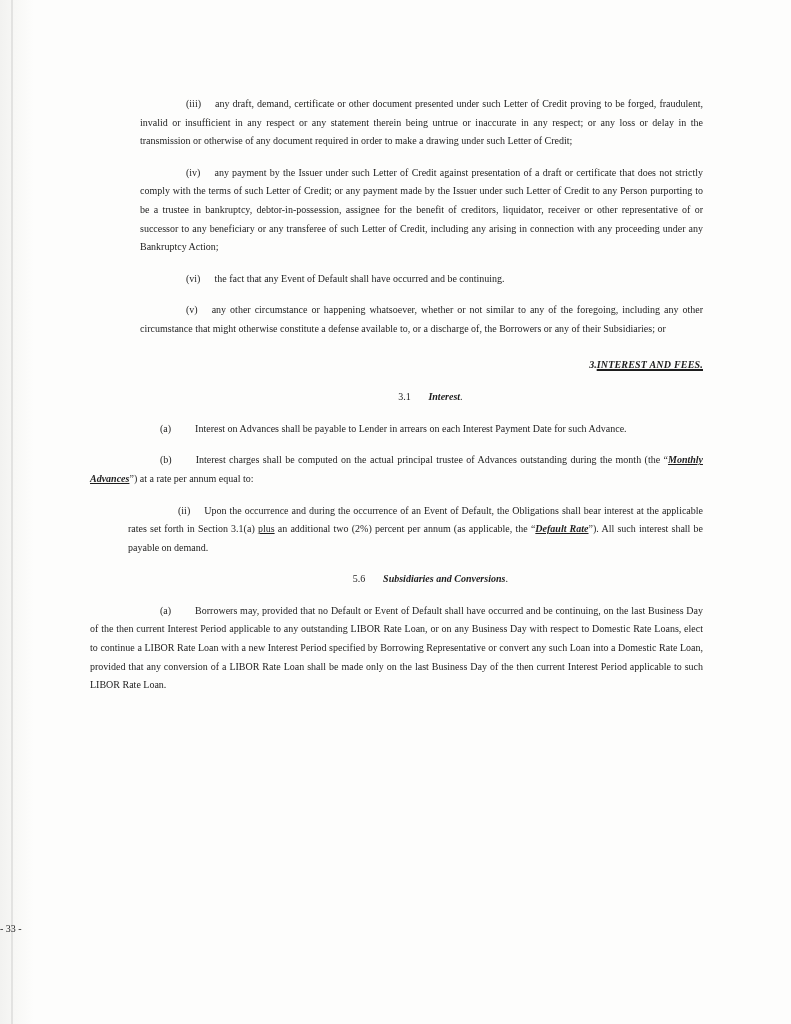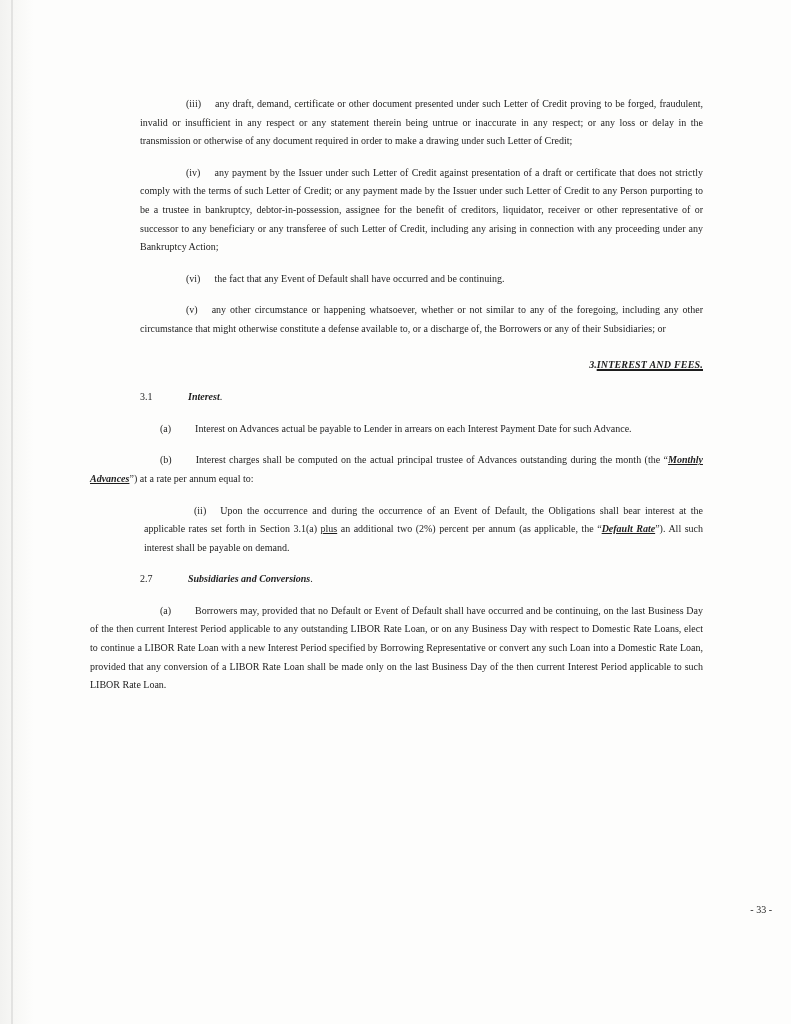--- a/index.html
+++ b/index.html
@@ -36,46 +36,46 @@
   }
   .content {
     position: absolute;
     left: 90px;
     top: 95px;
     width: 613px;
   }
   p { margin: 0 0 13px 0; text-align: justify; }
   .clause   { margin-left: 50px; text-indent: 46px; }
   .item-i   { margin-left: 50px; text-indent: 62px; text-align: left; }
-  .item-ii  { margin-left: 54px; text-indent: 50px; }
+  .item-ii  { margin-left: 38px; text-indent: 50px; }
   .para     { text-indent: 70px; }
   .tab      { display: inline-block; width: 14px; }
   .tab-wide { display: inline-block; width: 24px; }
   .h-main {
     margin: 17px 0 14px 0;
     text-align: right;
     font-weight: bold;
     font-style: italic;
   }
   .h-main .hnum { display: inline-block; width: 48px; }
   .h-main .htitle {
     text-decoration: underline;
     text-decoration-thickness: 1.6px;
     letter-spacing: 0.2px;
   }
-  .h-sub { margin: 0 0 13px 50px; text-align: left; }
+  .h-sub { margin: 0 0 13px 50px; text-align: center; }
   .h-sub .hnum { display: inline-block; width: 48px; }
   .h-sub .htitle { font-weight: bold; font-style: italic; }
   .term { font-weight: bold; font-style: italic; text-decoration: underline; }
   .u { text-decoration: underline; }
   .footer {
     position: absolute;
-    left: 0; top: 901px;
+    left: 0; top: 920px;
     width: 772px;
-    text-align: right;
+    text-align: left;
   }
 </style>
 </head>
 <body>
 
 <div class="page">
   <div class="scan-edge"></div>
   <div class="scan-line"></div>
 
   <div class="content">
@@ -85,27 +85,27 @@
     <p class="clause"><span>(iv)</span><span class="tab"></span><span>any payment by the Issuer under such Letter of Credit against presentation of a draft or certificate that does not strictly comply with the terms of such Letter of Credit; or any payment made by the Issuer under such Letter of Credit to any Person purporting to be a trustee in bankruptcy, debtor-in-possession, assignee for the benefit of creditors, liquidator, receiver or other representative of or successor to any beneficiary or any transferee of such Letter of Credit, including any arising in connection with any proceeding under any Bankruptcy Action;</span></p>
 
     <p class="clause"><span>(vi)</span><span class="tab"></span><span>the fact that any Event of Default shall have occurred and be continuing.</span></p>
 
     <p class="clause"><span>(v)</span><span class="tab"></span><span>any other circumstance or happening whatsoever, whether or not similar to any of the foregoing, including any other circumstance that might otherwise constitute a defense available to, or a discharge of, the Borrowers or any of their Subsidiaries; or</span></p>
 
     <p class="h-main"><span class="hnum">3.</span><span class="htitle">INTEREST AND FEES.</span></p>
 
     <p class="h-sub"><span class="hnum">3.1</span><span class="htitle">Interest</span><span>.</span></p>
 
-    <p class="para"><span>(a)</span><span class="tab-wide"></span><span>Interest on Advances actual be payable to Lender in arrears on each Interest Payment Date for such Advance.</span></p>
+    <p class="para"><span>(a)</span><span class="tab-wide"></span><span>Interest on Advances shall be payable to Lender in arrears on each Interest Payment Date for such Advance.</span></p>
 
     <p class="para"><span>(b)</span><span class="tab-wide"></span><span>Interest charges shall be computed on the actual principal trustee of Advances outstanding during the month (the “</span><span class="term">Monthly Advances</span><span>”) at a rate per annum equal to:</span></p>
 
 
     <p class="item-ii"><span>(ii)</span><span class="tab"></span><span>Upon the occurrence and during the occurrence of an Event of Default, the Obligations shall bear interest at the applicable rates set forth in Section 3.1(a) </span><span class="u">plus</span><span> an additional two (2%) percent per annum (as applicable, the “</span><span class="term">Default Rate</span><span>”).  All such interest shall be payable on demand.</span></p>
 
-    <p class="h-sub"><span class="hnum">2.7</span><span class="htitle">Subsidiaries and Conversions</span><span>.</span></p>
+    <p class="h-sub"><span class="hnum">5.6</span><span class="htitle">Subsidiaries and Conversions</span><span>.</span></p>
 
     <p class="para"><span>(a)</span><span class="tab-wide"></span><span>Borrowers may, provided that no Default or Event of Default shall have occurred and be continuing, on the last Business Day of the then current Interest Period applicable to any outstanding LIBOR Rate Loan, or on any Business Day with respect to Domestic Rate Loans, elect to continue a LIBOR Rate Loan with a new Interest Period specified by Borrowing Representative or convert any such Loan into a Domestic Rate Loan, provided that any conversion of a LIBOR Rate Loan shall be made only on the last Business Day of the then current Interest Period applicable to such LIBOR Rate Loan.</span></p>
 
   </div>
 
   <div class="footer">- 33 -</div>
 </div>
 
 </body></html>

